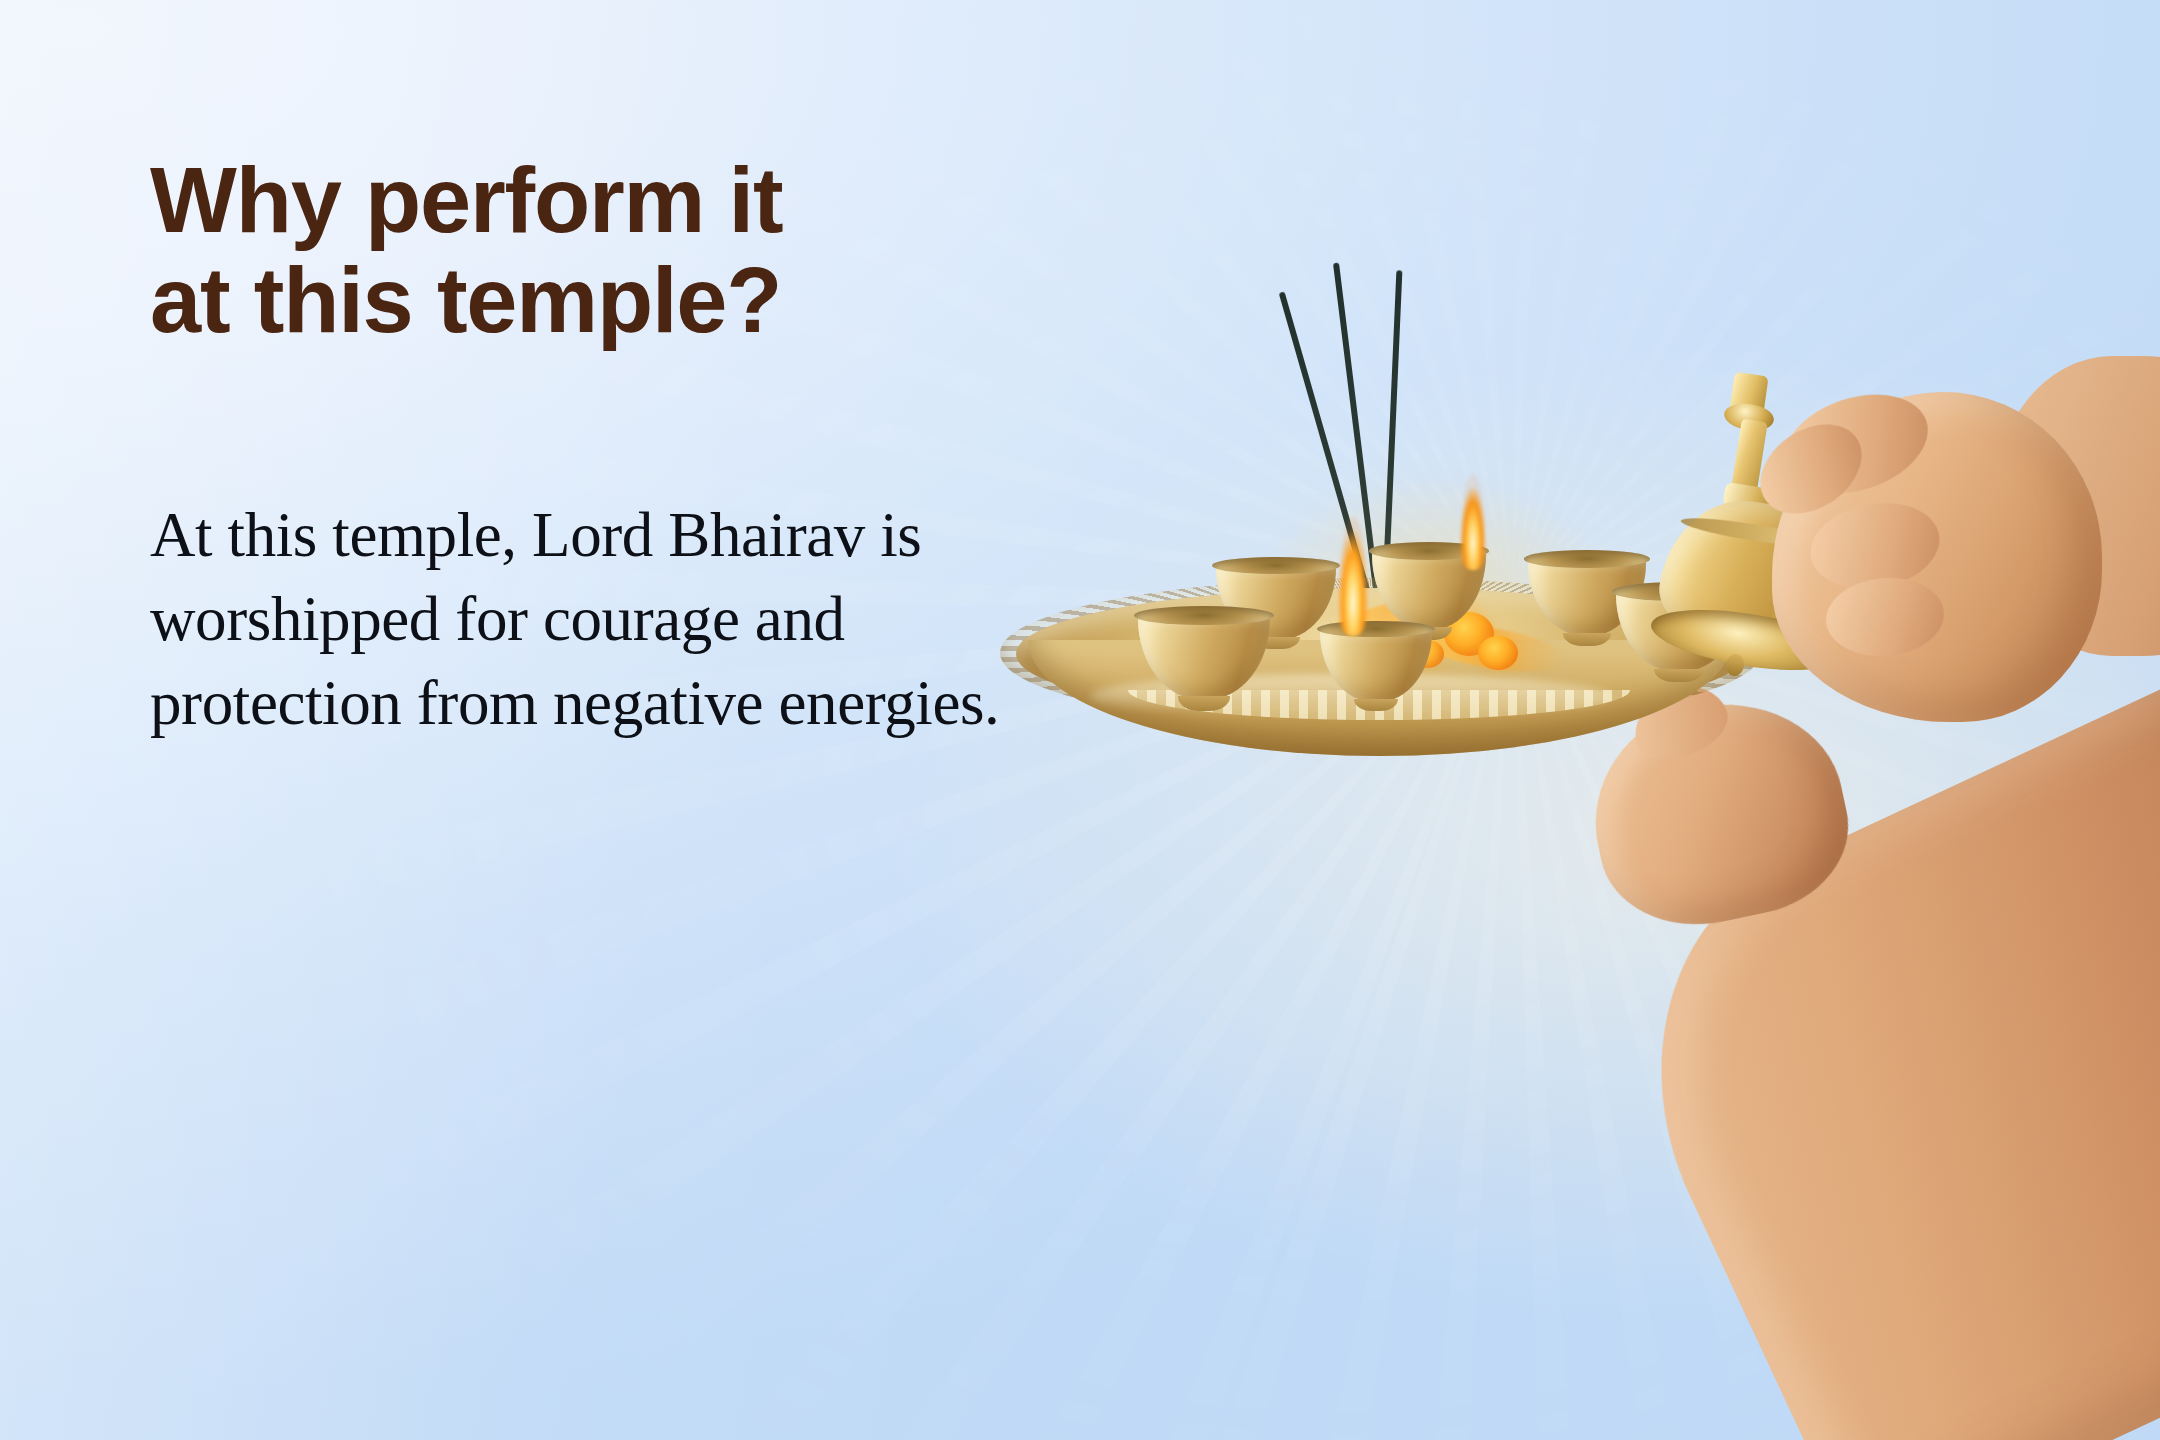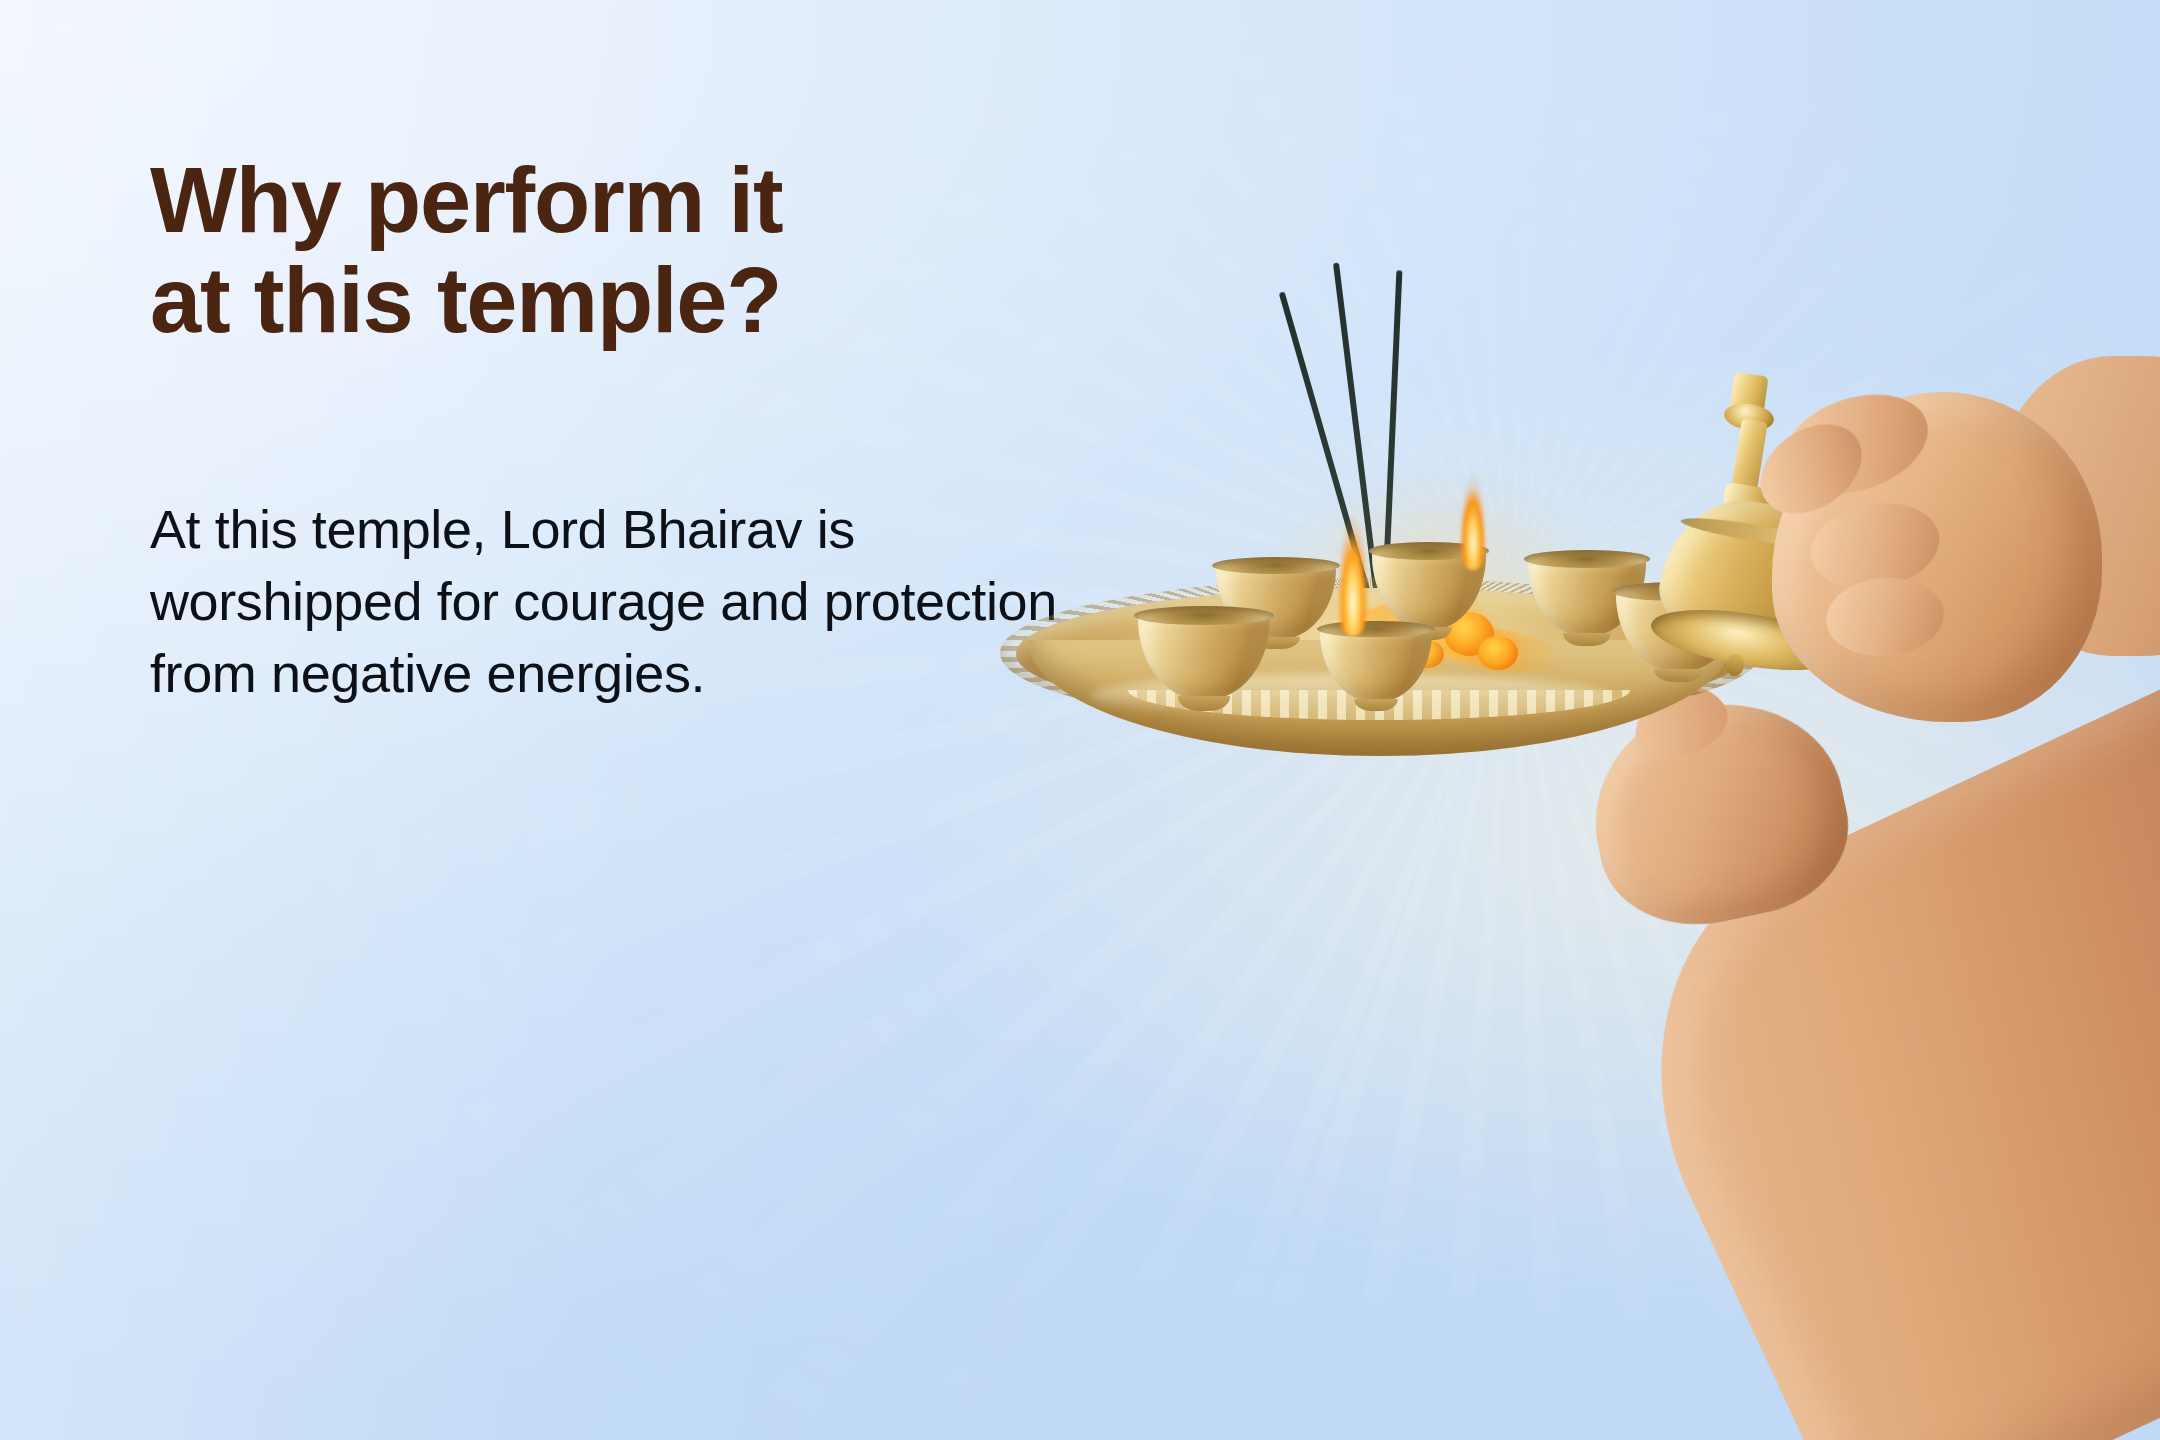--- a/index.html
+++ b/index.html
@@ -41,23 +41,23 @@
     font-family:"Liberation Sans", sans-serif;
     font-weight:700;
     font-size:92px;
     line-height:1.09;
     letter-spacing:-1.2px;
     color:#4a2512;
     white-space:pre-line;
   }
   .body-copy{
     margin:142px 0 0 0;
-    font-family:Liberation Sans, sans-serif;
+    font-family:Liberation Serif, serif;
     font-weight:400;
-    font-size:54px;
+    font-size:63px;
     line-height:1.34;
     letter-spacing:-.4px;
     color:#0d1117;
     max-width:960px;
   }
 
   
   .photo{position:absolute;left:1020px;top:0;width:1140px;height:1440px;}
 
   

